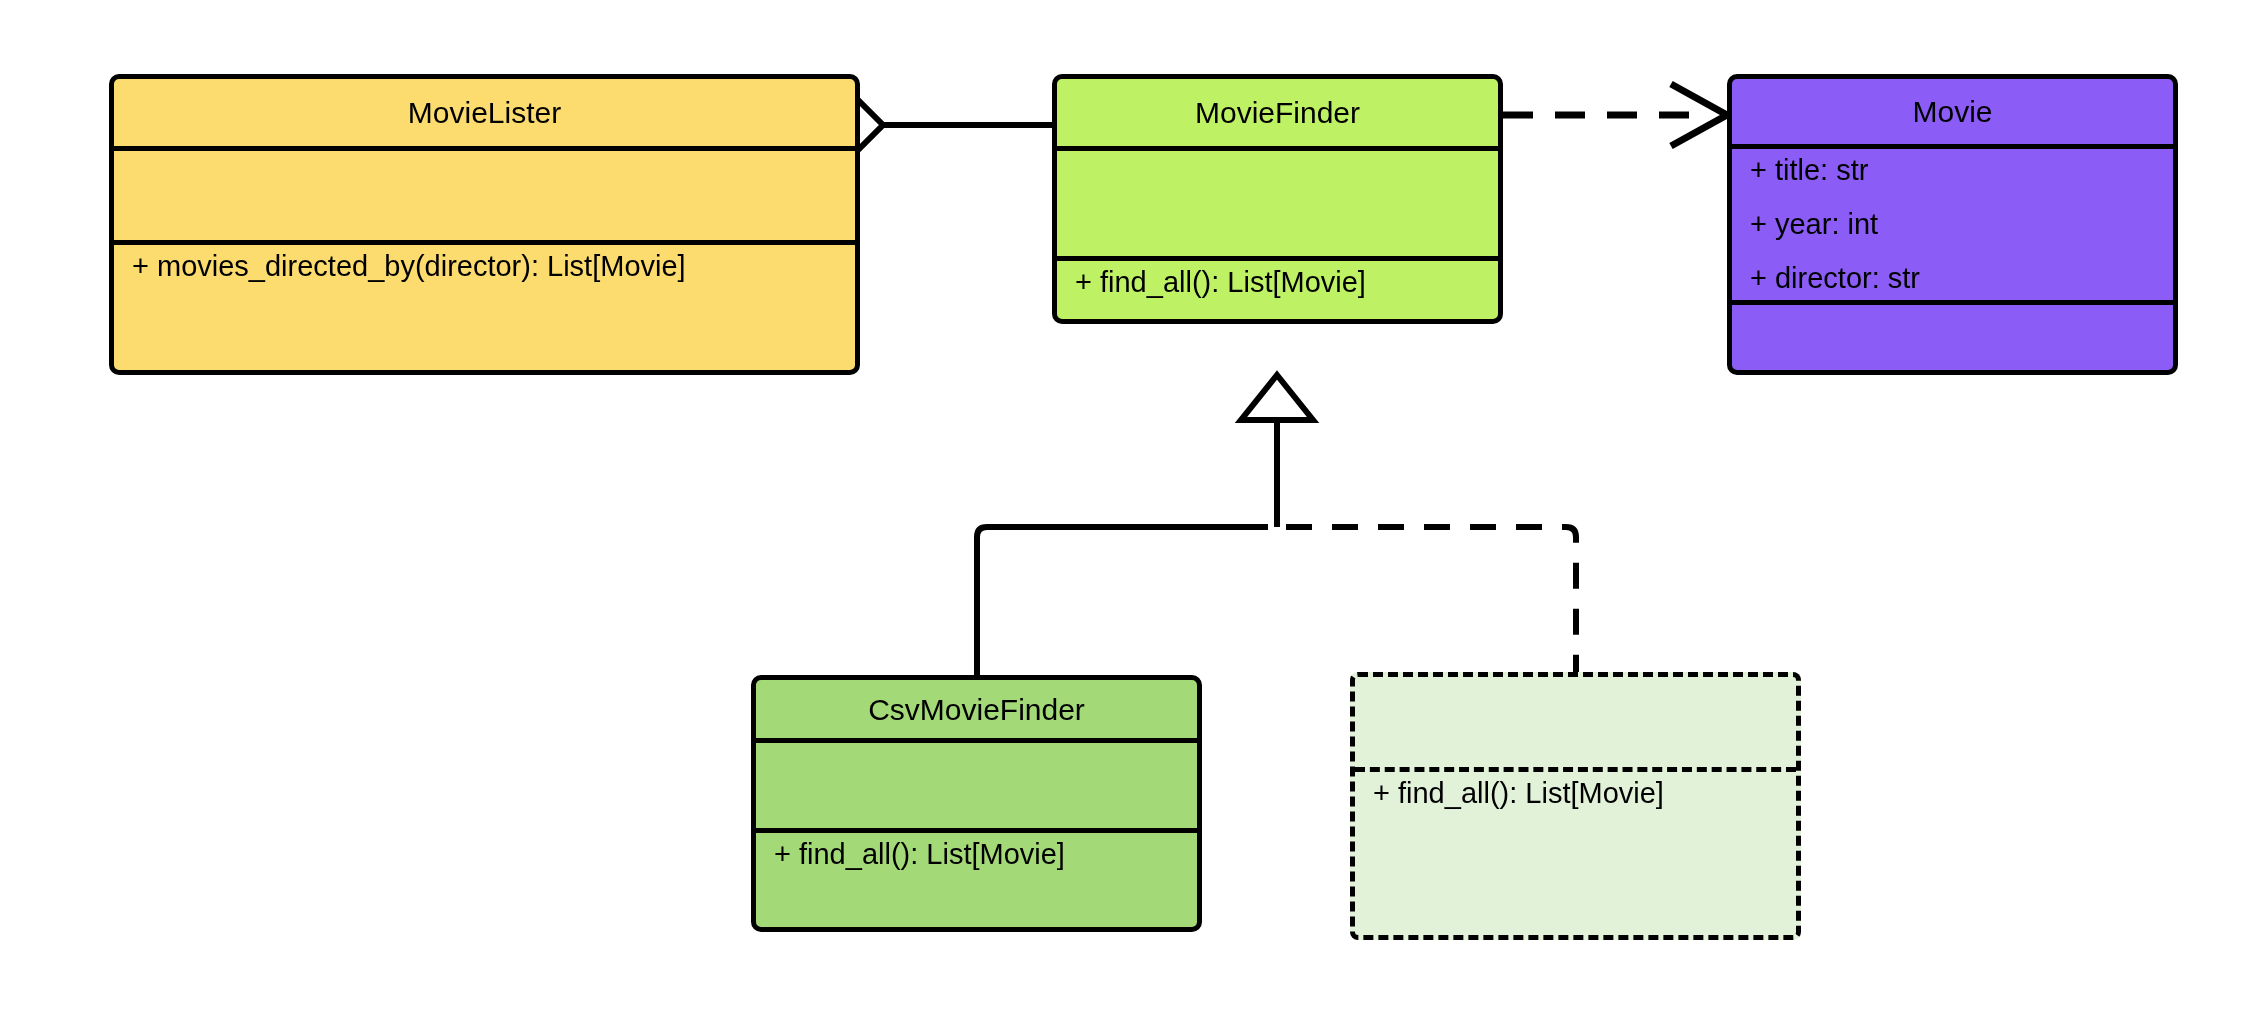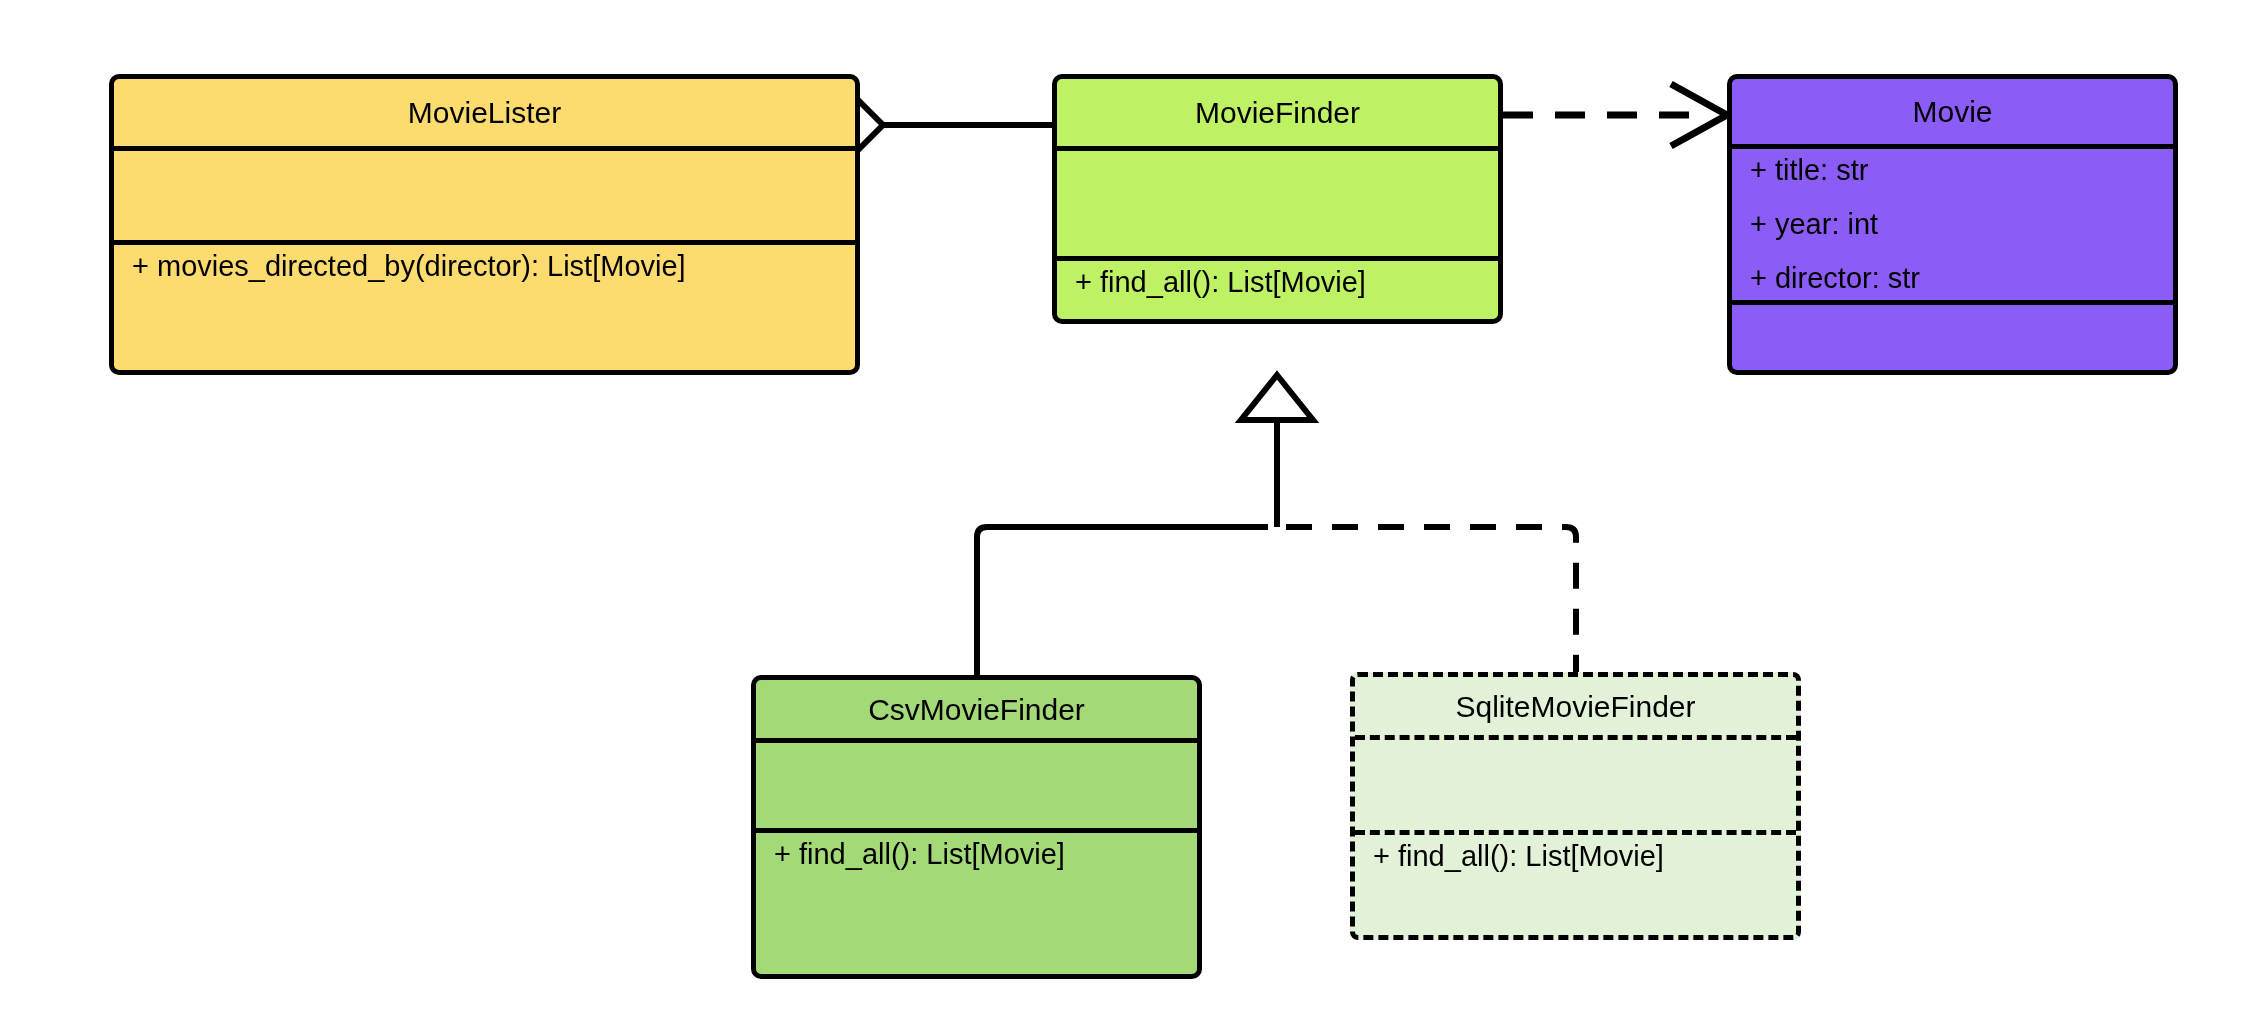--- a/index.html
+++ b/index.html
@@ -72,21 +72,21 @@
     padding-left: 18px;
   }
   .cmp-members {
     padding-top: 2px;
     padding-bottom: 2px;
   }
   
   #cls-movielister      { left: 74px;   top: 74px;  width: 751px; height: 301px; background: #FCDC6E; margin-left: 35px; }
   #cls-moviefinder      { left: 1052px; top: 74px;  width: 451px; height: 250px; background: #bef264; }
   #cls-movie            { left: 1727px; top: 74px;  width: 451px; height: 301px; background: #8b5cf6; }
-  #cls-csvmoviefinder   { left: 751px;  top: 675px; width: 451px; height: 304px; background: #A3D977; }
+  #cls-csvmoviefinder   { left: 751px;  top: 675px; width: 451px; height: 257px; background: #A3D977; }
   #cls-sqlitemoviefinder{ left: 1350px; top: 672px; width: 451px; height: 268px; background: #E2F2D9; }
 </style>
 </head>
 <body>
 
 <div id="canvas">
 
   <svg id="edges" viewBox="0 0 2250 1011" width="2250" height="1011" xmlns="http://www.w3.org/2000/svg">
 
     <g>
@@ -146,22 +146,19 @@
     <div class="cmp cmp-name divided" style="height:63px">
       <div class="class-title">CsvMovieFinder</div>
     </div>
     <div class="cmp cmp-members divided" style="height:90px"></div>
     <div class="cmp cmp-members" style="flex:1">
       <div class="member">+ find_all(): List[Movie]</div>
     </div>
   </div>
 
   <div class="uml-class dashed" id="cls-sqlitemoviefinder">
-    <div class="cmp cmp-name divided" style="height:63px">
-      <div class="class-title">SqliteMovieFinder</div>
-    </div>
     <div class="cmp cmp-members divided" style="height:95px"></div>
     <div class="cmp cmp-members" style="flex:1">
       <div class="member">+ find_all(): List[Movie]</div>
     </div>
   </div>
 
 </div>
 
 </body></html>

